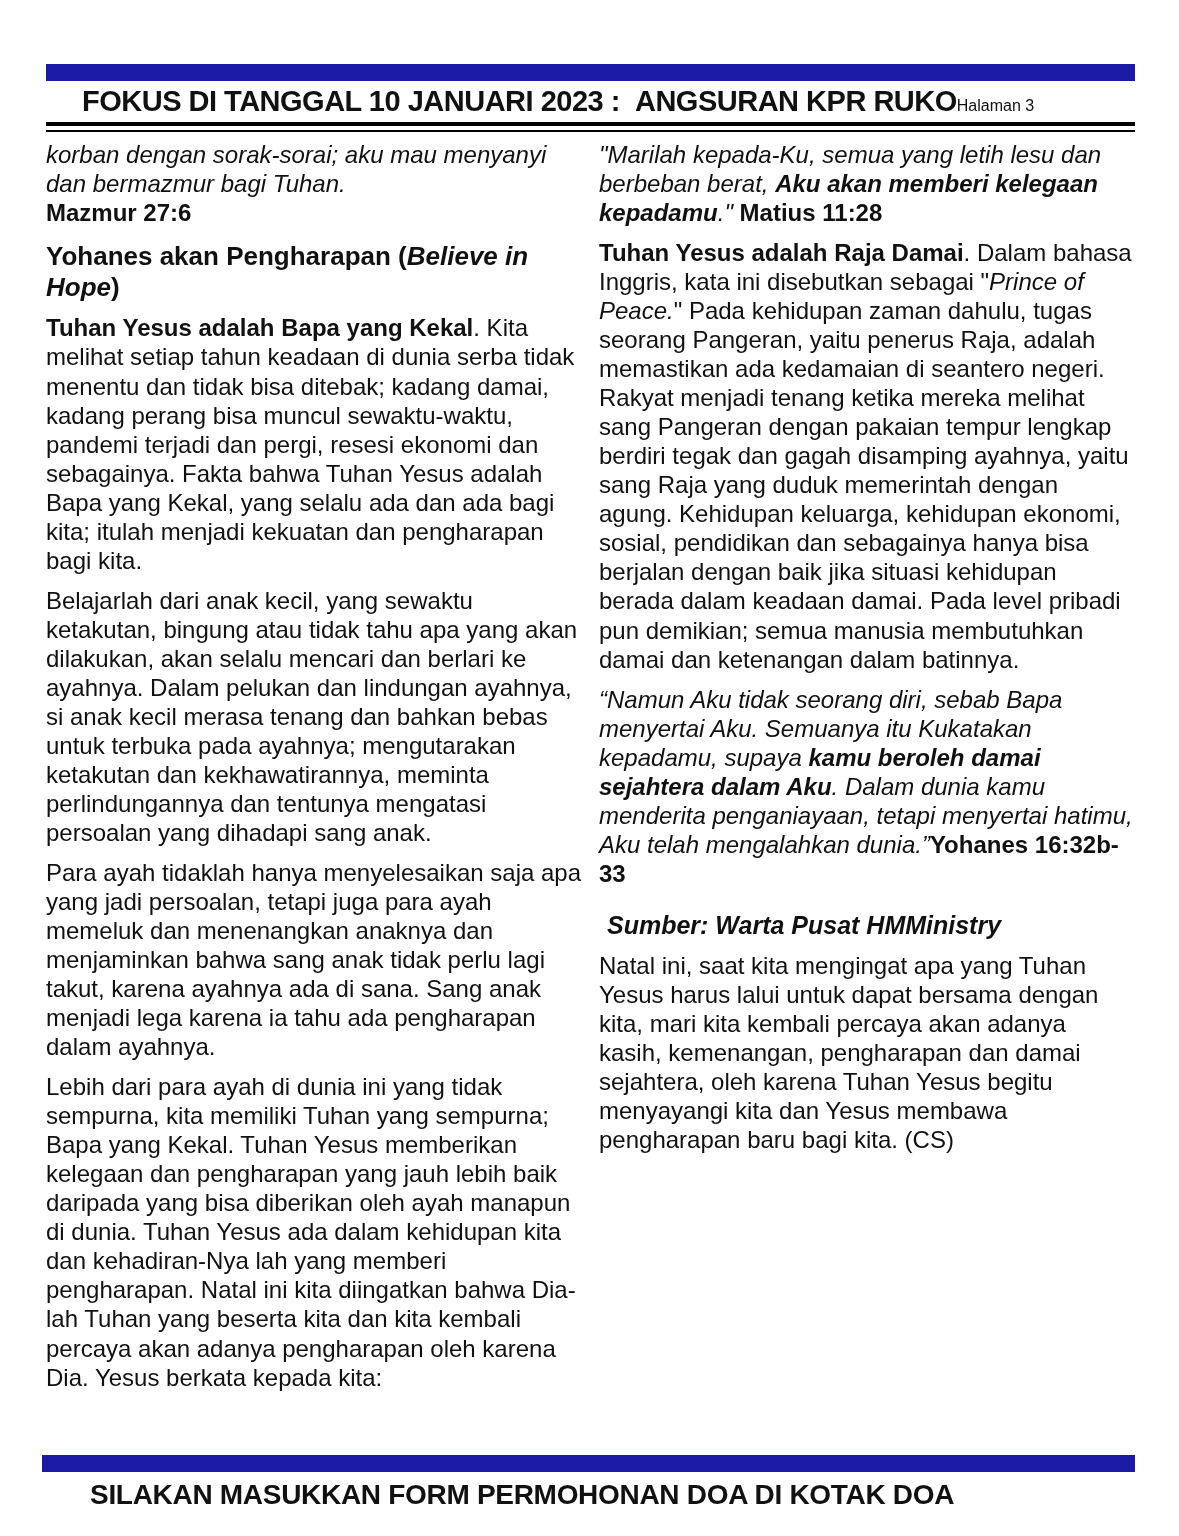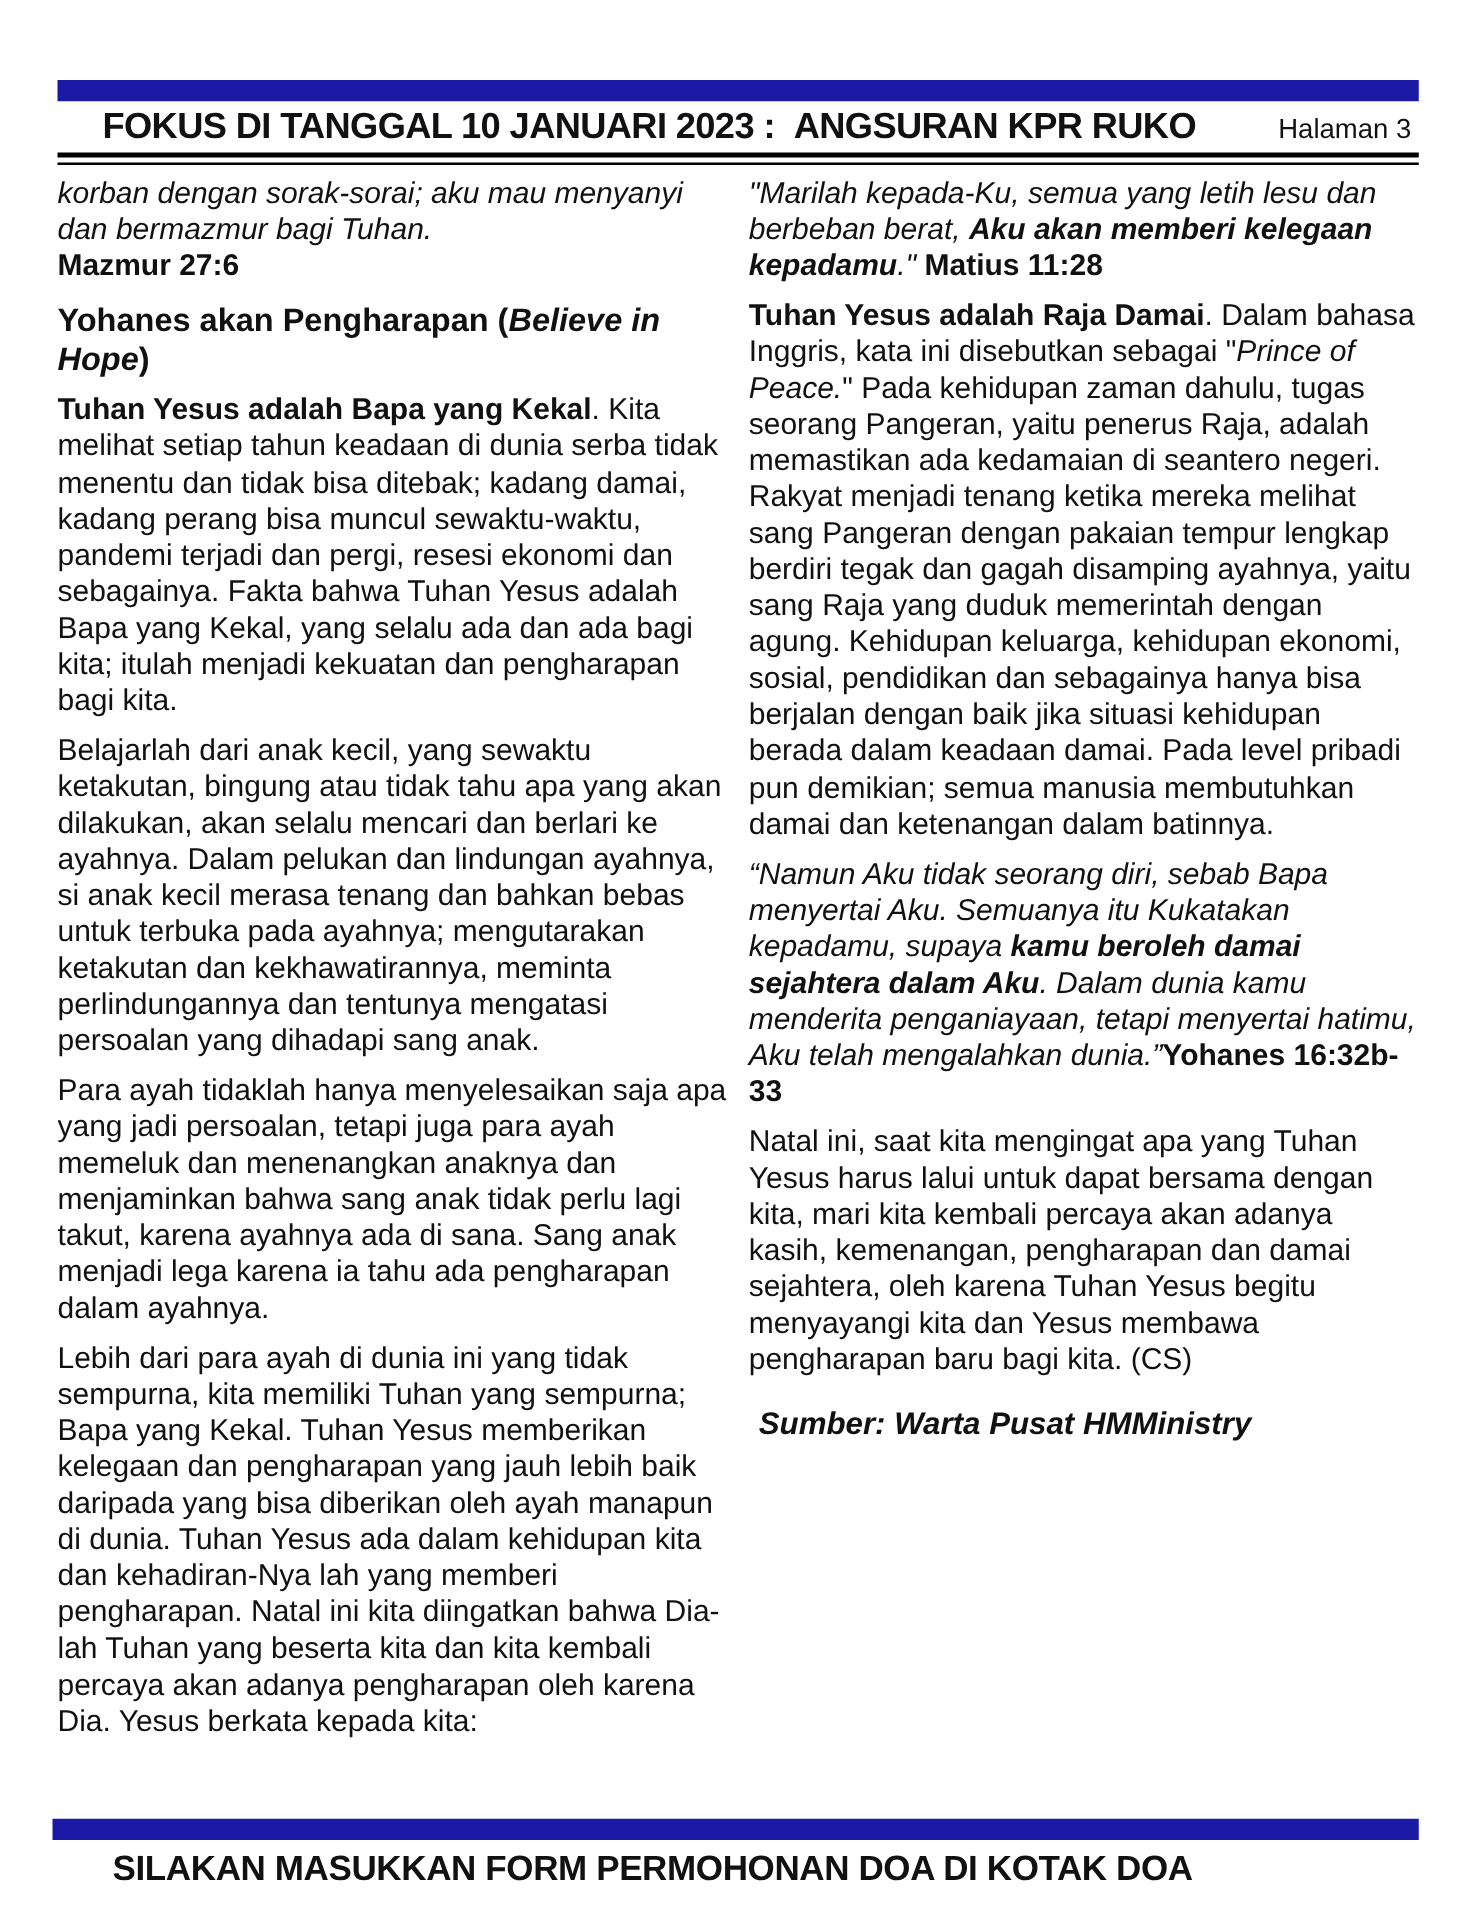--- a/index.html
+++ b/index.html
@@ -15,32 +15,31 @@
     overflow: hidden;
   }
   .content { margin-left: 46px; margin-right: 44px; }
   .top-bar {
     margin-top: 64px;
     height: 17px;
     background: #1b1aa7;
   }
   .header-row {
     display: flex;
-    justify-content: space-between;
     align-items: baseline;
     padding: 4px 6px 4px 36px;
   }
   .header-title {
     font-size: 29px;
     font-weight: bold;
     letter-spacing: -0.5px;
     white-space: nowrap;
   }
   .header-pagenum {
-    font-size: 22px;
+    font-size: 16px;
     font-weight: normal;
   }
   .double-rule {
     height: 4px;
     border-top: 4px solid #000000;
     border-bottom: 2px solid #000000;
   }
   .body-columns {
     display: flex;
     gap: 17px;
@@ -104,22 +103,22 @@
           <p class="block heading"><span class="b">Yohanes akan Pengharapan (</span><span class="b i">Believe in Hope</span><span class="b">)</span></p>
           <p class="block paragraph"><span class="b">Tuhan Yesus adalah Bapa yang Kekal</span><span>. Kita melihat setiap tahun keadaan di dunia serba tidak menentu dan tidak bisa ditebak; kadang damai, kadang perang bisa muncul sewaktu-waktu, pandemi terjadi dan pergi, resesi ekonomi dan sebagainya. Fakta bahwa Tuhan Yesus adalah Bapa yang Kekal, yang selalu ada dan ada bagi kita; itulah menjadi kekuatan dan pengharapan bagi kita.</span></p>
           <p class="block paragraph"><span>Belajarlah dari anak kecil, yang sewaktu ketakutan, bingung atau tidak tahu apa yang akan dilakukan, akan selalu mencari dan berlari ke ayahnya. Dalam pelukan dan lindungan ayahnya, si anak kecil merasa tenang dan bahkan bebas untuk terbuka pada ayahnya; mengutarakan ketakutan dan kekhawatirannya, meminta perlindungannya dan tentunya mengatasi persoalan yang dihadapi sang anak.</span></p>
           <p class="block paragraph"><span>Para ayah tidaklah hanya menyelesaikan saja apa yang jadi persoalan, tetapi juga para ayah memeluk dan menenangkan anaknya dan menjaminkan bahwa sang anak tidak perlu lagi takut, karena ayahnya ada di sana. Sang anak menjadi lega karena ia tahu ada pengharapan dalam ayahnya.</span></p>
           <p class="block paragraph"><span>Lebih dari para ayah di dunia ini yang tidak sempurna, kita memiliki Tuhan yang sempurna; Bapa yang Kekal. Tuhan Yesus memberikan kelegaan dan pengharapan yang jauh lebih baik daripada yang bisa diberikan oleh ayah manapun di dunia. Tuhan Yesus ada dalam kehidupan kita dan kehadiran-Nya lah yang memberi pengharapan. Natal ini kita diingatkan bahwa Dia-lah Tuhan yang beserta kita dan kita kembali percaya akan adanya pengharapan oleh karena Dia. Yesus berkata kepada kita:</span></p>
         </div>
       <div class="col">
           <p class="block verse"><span class="i">"Marilah kepada-Ku, semua yang letih lesu dan berbeban berat, </span><span class="b i">Aku akan memberi kelegaan kepadamu</span><span class="i">." </span><span class="b">Matius 11:28</span></p>
           <p class="block paragraph"><span class="b">Tuhan Yesus adalah Raja Damai</span><span>. Dalam bahasa Inggris, kata ini disebutkan sebagai "</span><span class="i">Prince of Peace.</span><span>" Pada kehidupan zaman dahulu, tugas seorang Pangeran, yaitu penerus Raja, adalah memastikan ada kedamaian di seantero negeri. Rakyat menjadi tenang ketika mereka melihat sang Pangeran dengan pakaian tempur lengkap berdiri tegak dan gagah disamping ayahnya, yaitu sang Raja yang duduk memerintah dengan agung. Kehidupan keluarga, kehidupan ekonomi, sosial, pendidikan dan sebagainya hanya bisa berjalan dengan baik jika situasi kehidupan berada dalam keadaan damai. Pada level pribadi pun demikian; semua manusia membutuhkan damai dan ketenangan dalam batinnya.</span></p>
           <p class="block verse"><span class="i">“Namun Aku tidak seorang diri, sebab Bapa menyertai Aku. Semuanya itu Kukatakan kepadamu, supaya </span><span class="b i">kamu beroleh damai sejahtera dalam Aku</span><span class="i">. Dalam dunia kamu menderita penganiayaan, tetapi menyertai hatimu, Aku telah mengalahkan dunia.”</span><span class="b">Yohanes 16:32b-33</span></p>
+          <p class="block source"><span class="b i">Sumber: Warta Pusat HMMinistry</span></p>
           <p class="block paragraph"><span>Natal ini, saat kita mengingat apa yang Tuhan Yesus harus lalui untuk dapat bersama dengan kita, mari kita kembali percaya akan adanya kasih, kemenangan, pengharapan dan damai sejahtera, oleh karena Tuhan Yesus begitu menyayangi kita dan Yesus membawa pengharapan baru bagi kita. (CS)</span></p>
-          <p class="block source"><span class="b i">Sumber: Warta Pusat HMMinistry</span></p>
         </div>
     </div>
   </div>
   <div class="footer">
     <div class="bottom-bar" style="background: rgb(27, 26, 167);"></div>
     <div class="footer-text">SILAKAN MASUKKAN FORM PERMOHONAN DOA DI KOTAK DOA</div>
   </div>
 </div>
 
 </body></html>

